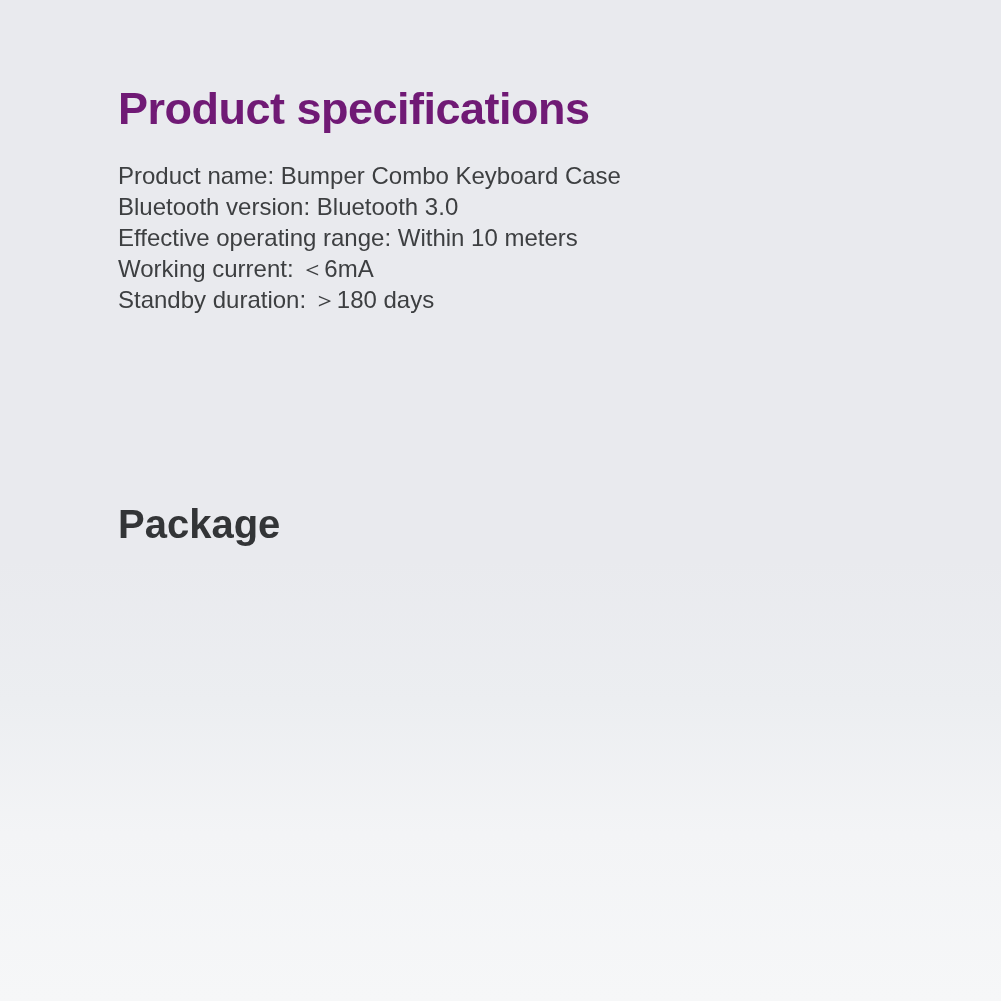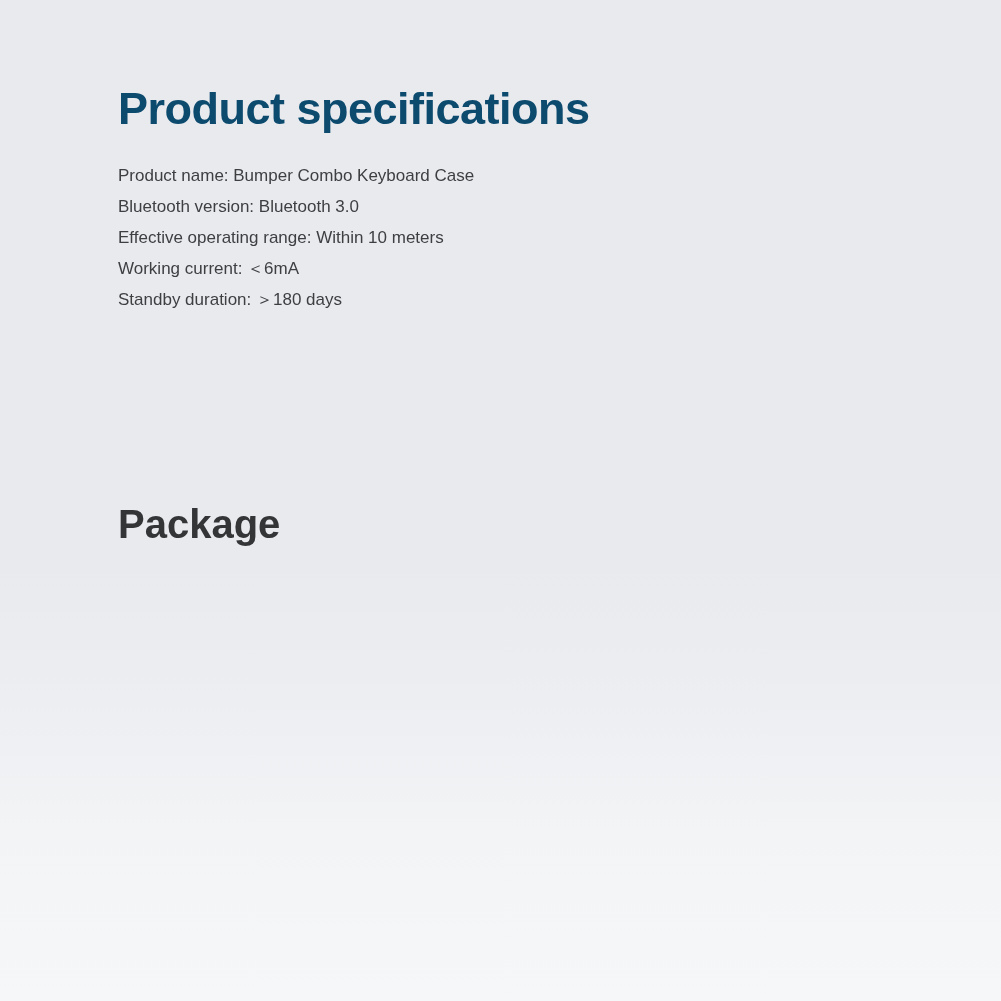--- a/index.html
+++ b/index.html
@@ -7,26 +7,26 @@
     width:1001px;height:1001px;
     background:#e9eaee;
     font-family:"Liberation Sans", sans-serif;
     overflow:hidden;
     position:relative;
   }
 
   
   .spec-section{position:absolute;left:118px;top:84px;width:740px;}
   .page-title{
-    font-size:45px;font-weight:bold;color:#0c4a6e;
+    font-size:45px;font-weight:bold;color:#701a75;
     letter-spacing:-0.5px;line-height:1.1;margin:0 0 26px 0;
   }
   .spec-list{list-style:none;margin:0;padding:0;}
   .spec-list li{
-    font-size:17px;color:#3d3f41;line-height:31px;
+    font-size:24px;color:#3d3f41;line-height:31px;
     white-space:nowrap;font-weight:400;
   }
 
   .package-section{position:absolute;left:118px;top:500px;}
   .section-title{
     font-size:40px;font-weight:bold;color:#333537;margin:0;line-height:1.2;
   }
 
   
   .package-photo{

